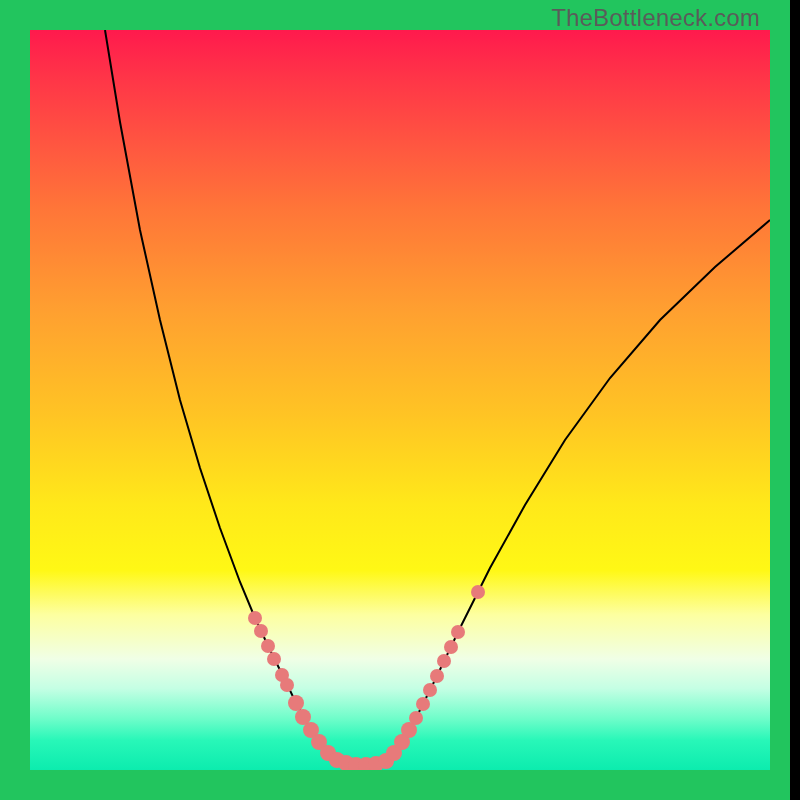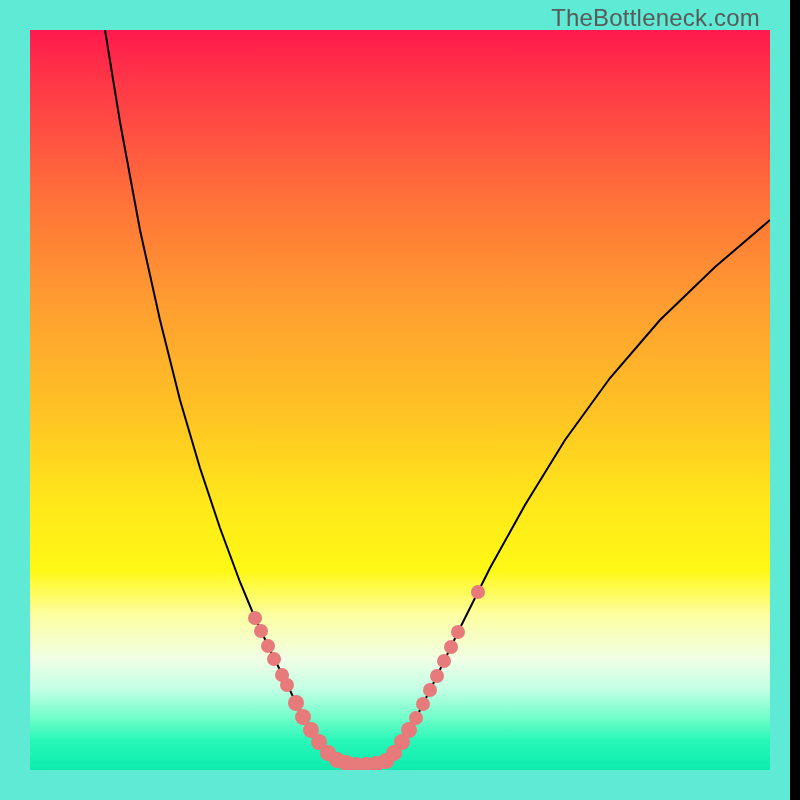--- a/index.html
+++ b/index.html
@@ -10,21 +10,21 @@
     overflow: hidden;
     background: #000;
     font-family: Arial, Helvetica, sans-serif;
   }
   .frame {
     position: absolute;
     top: 0;
     left: 0;
     width: 790px;
     height: 800px;
-    background: #5eead4;
+    background: #22c55e;
   }
   .plot-area {
     position: absolute;
     top: 30px;
     left: 30px;
     width: 740px;
     height: 740px;
     overflow: hidden;
   }
   .gradient-bg {

